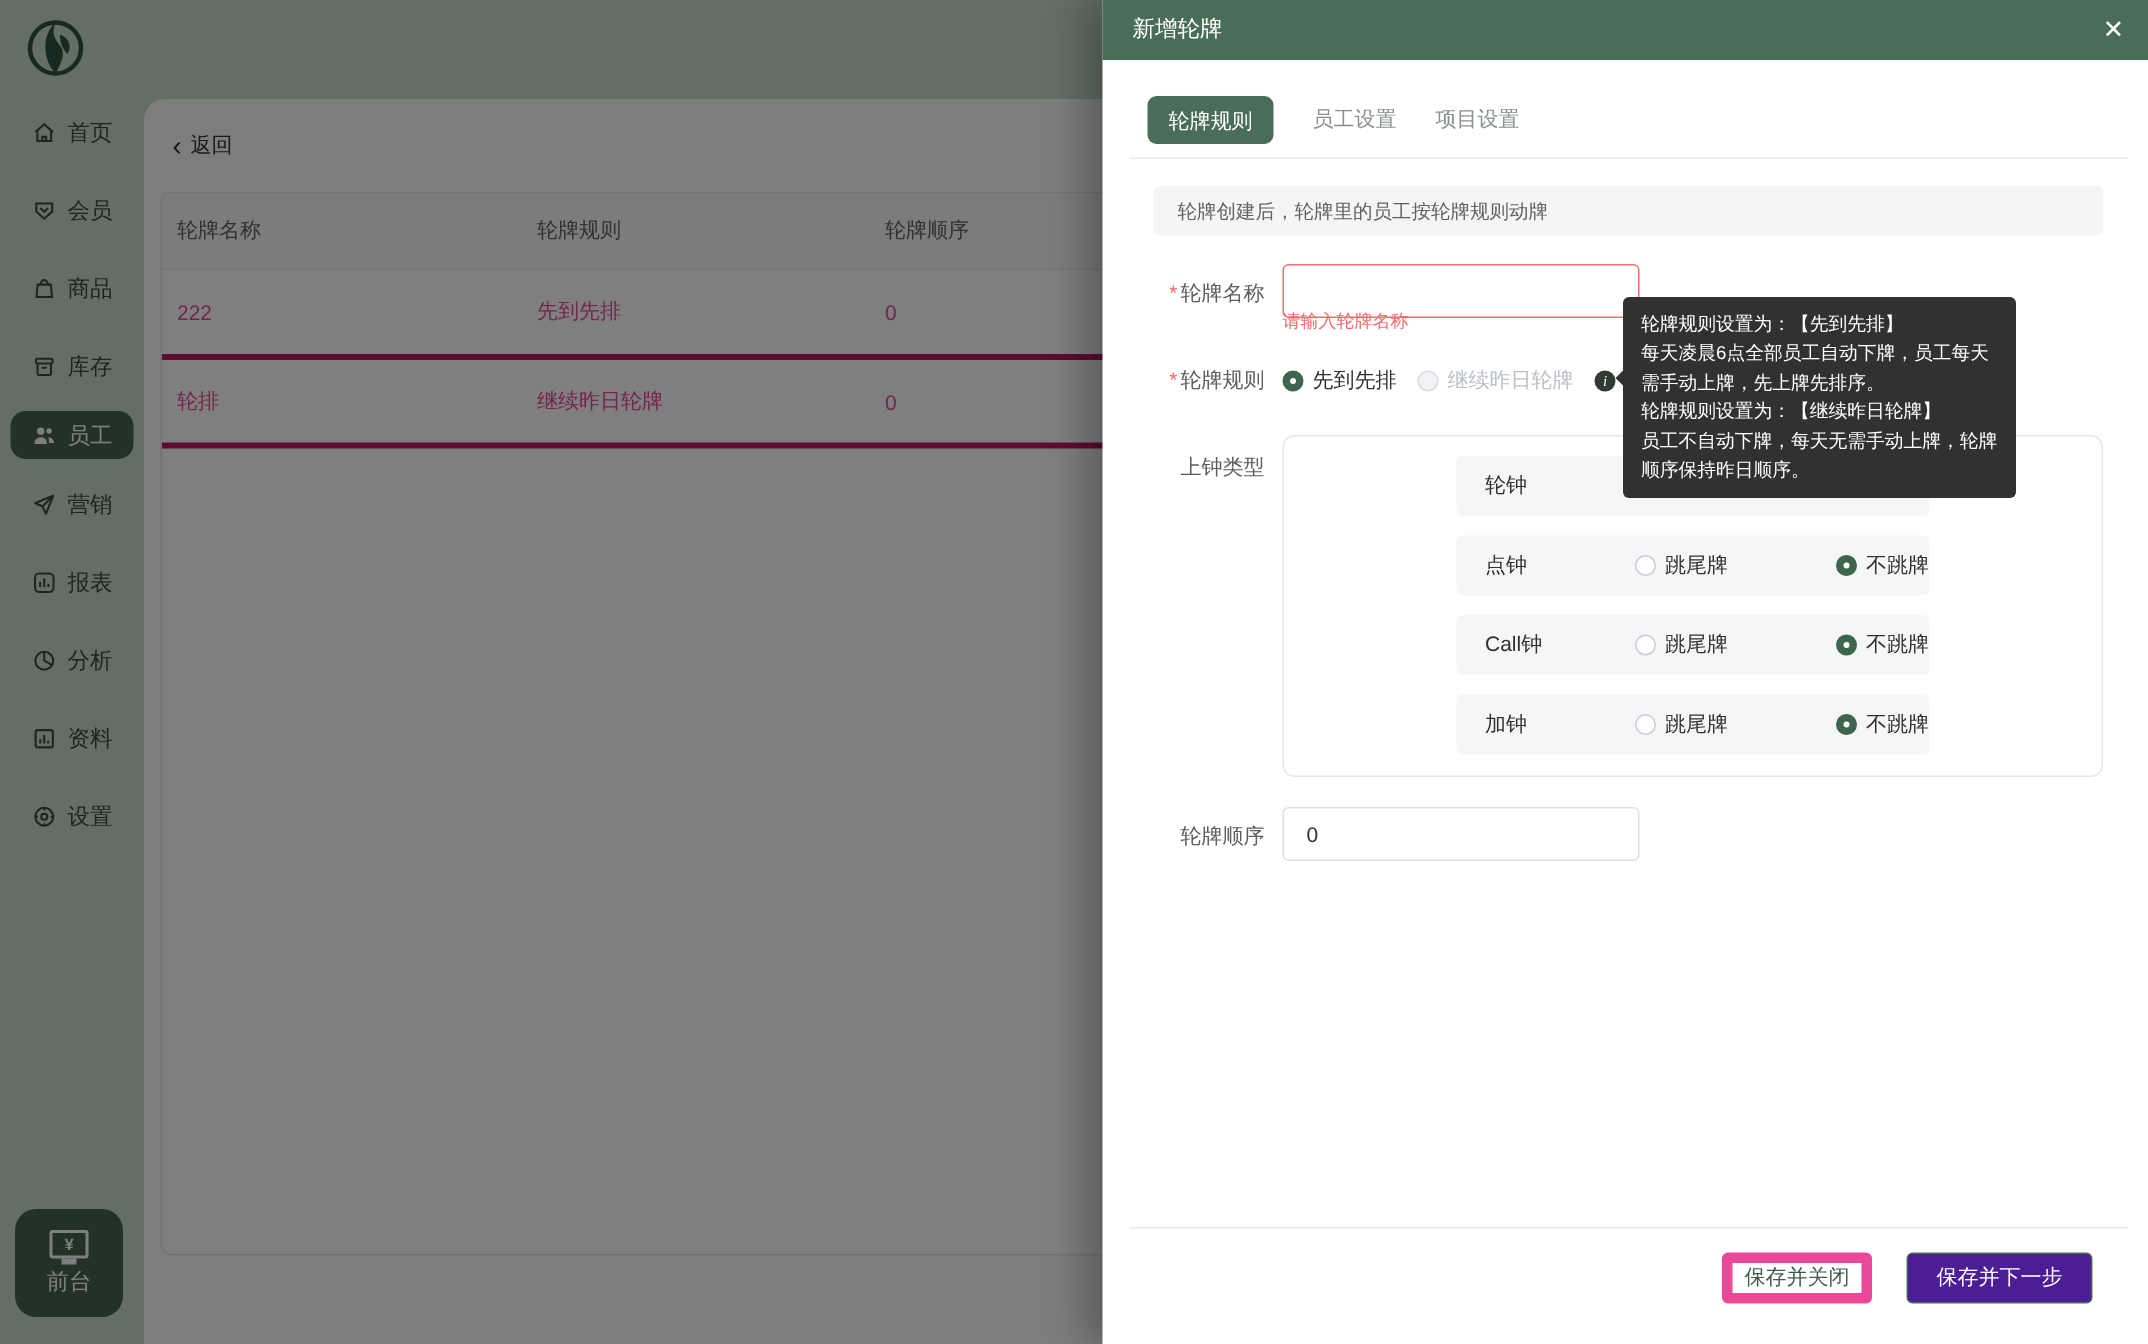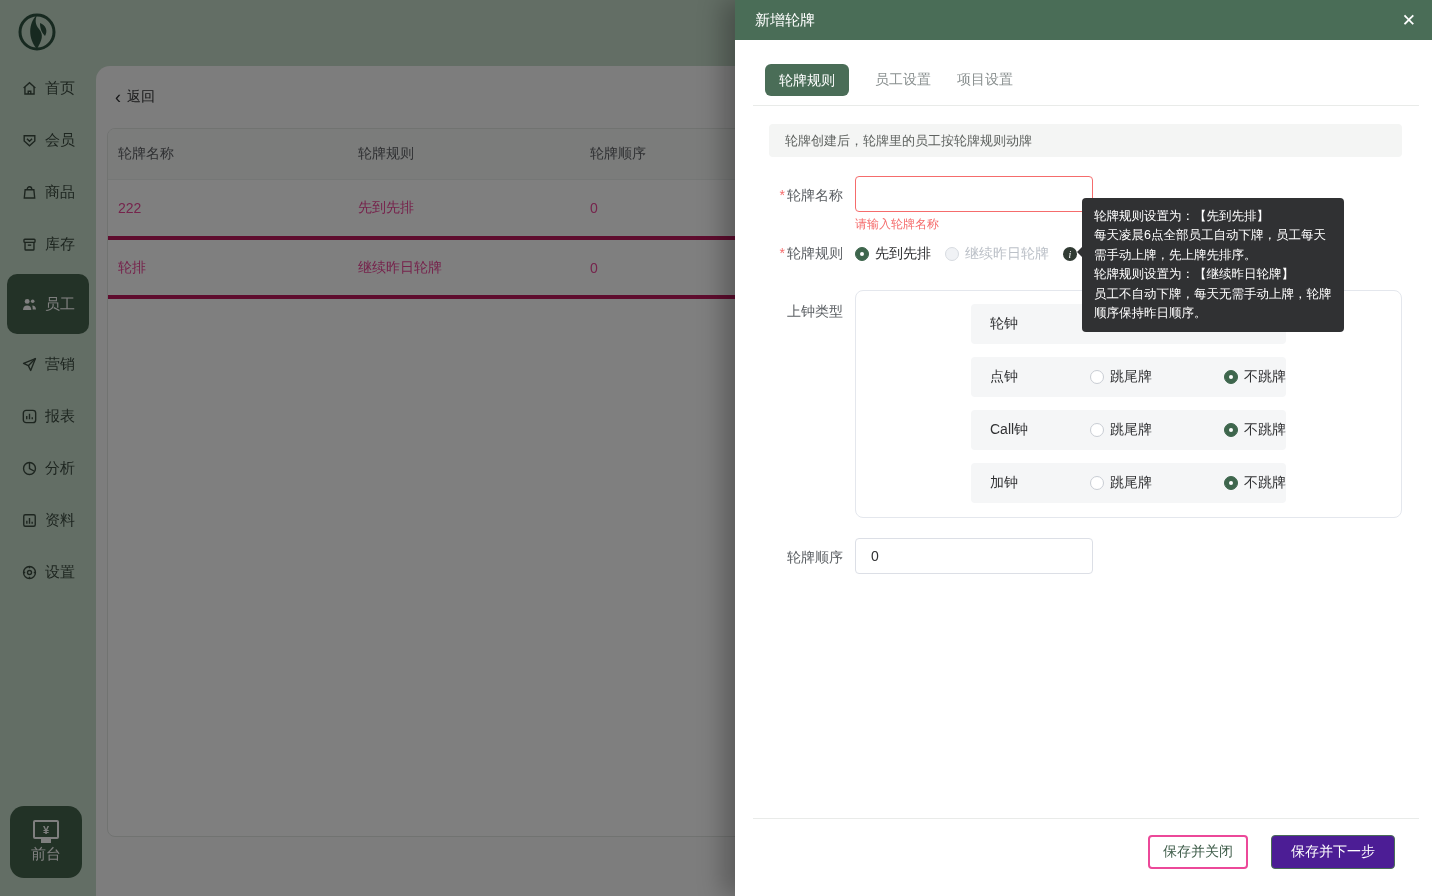--- a/index.html
+++ b/index.html
@@ -10,21 +10,21 @@
   
   .logo { position:absolute; left:14px; top:9px; display:flex; align-items:center; }
   .logo-text { margin-left:8px; }
   .logo-title { font-size:19px; font-weight:700; color:#2e5340; letter-spacing:1px; }
   .logo-sub { font-size:7.5px; color:#52705e; letter-spacing:1.6px; margin-top:3px; }
 
   .sidebar { position:absolute; left:0; top:62px; width:96px; }
   .side-item { height:52px; display:flex; align-items:center; justify-content:center; gap:7px;
                color:#3a4a3f; font-size:15px; cursor:pointer; }
   .side-item svg { flex:none; }
-  .side-item.active { height:60px; margin:4px 7px; border-radius:10px; background:#47654f; color:#fff; }
+  .side-item.active { height:32px; margin:4px 7px; border-radius:10px; background:#47654f; color:#fff; }
   .front-desk { position:absolute; left:10px; top:806px; width:72px; height:72px; border-radius:14px;
                 background:#44644c; color:#fff; display:flex; flex-direction:column; align-items:center;
                 justify-content:center; gap:6px; font-size:15px; cursor:pointer; }
   .monitor { width:26px; height:19px; border:2px solid #fff; border-radius:2px; position:relative;
              display:flex; align-items:center; justify-content:center; font-size:11px; font-weight:700; }
   .monitor::after { content:""; position:absolute; left:6px; bottom:-6px; width:10px; height:4px; background:#fff; }
 
   .content { position:absolute; left:96px; top:66px; right:0; bottom:0; background:#fafafa; border-top-left-radius:14px; }
   .back { position:absolute; left:19px; top:22px; display:flex; align-items:center; gap:6px;
           font-size:14px; color:#303133; cursor:pointer; }
@@ -56,21 +56,21 @@
   .banner { position:absolute; left:34px; top:124px; width:633px; height:33px; background:#f4f5f4;
             border-radius:4px; font-size:13px; color:#5f6360; line-height:33px; padding-left:16px; }
 
   .flabel { position:absolute; left:0; width:108px; text-align:right; font-size:14px; color:#5a5e62; }
   .star { color:#f56c6c; margin-right:2px; }
 
   .input { position:absolute; left:120px; width:238px; height:36px; background:#fff;
            border:1px solid #dcdfe6; border-radius:4px; font-size:14px; color:#303133;
            line-height:34px; padding-left:15px; }
   .input.error { border-color:#f56c6c; }
-  .err-msg { position:absolute; left:120px; top:216px; font-size:12px; color:#f56c6c; }
+  .err-msg { position:absolute; left:120px; top:206px; font-size:12px; color:#f56c6c; }
 
   .radio { width:14px; height:14px; border:1px solid #c9cdd4; border-radius:50%; background:#fff;
            display:inline-block; flex:none; position:relative; }
   .radio.checked { background:#3e664d; border-color:#3e664d; }
   .radio.checked::after { content:""; position:absolute; left:4px; top:4px; width:4px; height:4px;
                           border-radius:50%; background:#fff; }
   .radio.disabled { background:#f0f2f5; border-color:#d7dbe0; }
   .radio-item { display:flex; align-items:center; cursor:pointer; }
   .radio-item .rlabel { margin-left:6px; font-size:14px; color:#303133; }
   .radio-item.disabled .rlabel { color:#bcc1c8; }
@@ -91,21 +91,21 @@
                 flex-direction:column; gap:13px; background:#fff; z-index:1;align-items:center; }
   .clock-row { height:40px; background:#f5f6f7; border-radius:4px; display:flex; align-items:center;
                padding-left:19px; }
   .clock-name { width:100px; font-size:14px; color:#303133; }
   .clock-opt-a { width:134px; }
 
   .order-input { top:538px; }
   .footer-divider { position:absolute; left:18px; right:13px; top:818px; height:1px; background:#e9ebe9; }
   .btn { position:absolute; top:835px; height:34px; border-radius:4px; font-size:14px; cursor:pointer;
          display:flex; align-items:center; justify-content:center; }
-  .btn-outline { left:413px; width:100px; background:#fff; border:2px solid #ec4899; color:#3f5d4a; }
+  .btn-outline { left:413px; width:100px; background:#fff; border:7px solid #ec4899; color:#3f5d4a; }
   .btn-primary { left:536px; width:124px; background:#4c1d95; border:1px solid #4a6d57; color:#fff; }
 </style>
 </head>
 <body>
 
 <div class="stage">
 
   <div class="logo">
     <svg width="46" height="46" viewBox="0 0 46 46">
       <circle cx="23" cy="23" r="17" fill="none" stroke="#2e5340" stroke-width="3"></circle>

